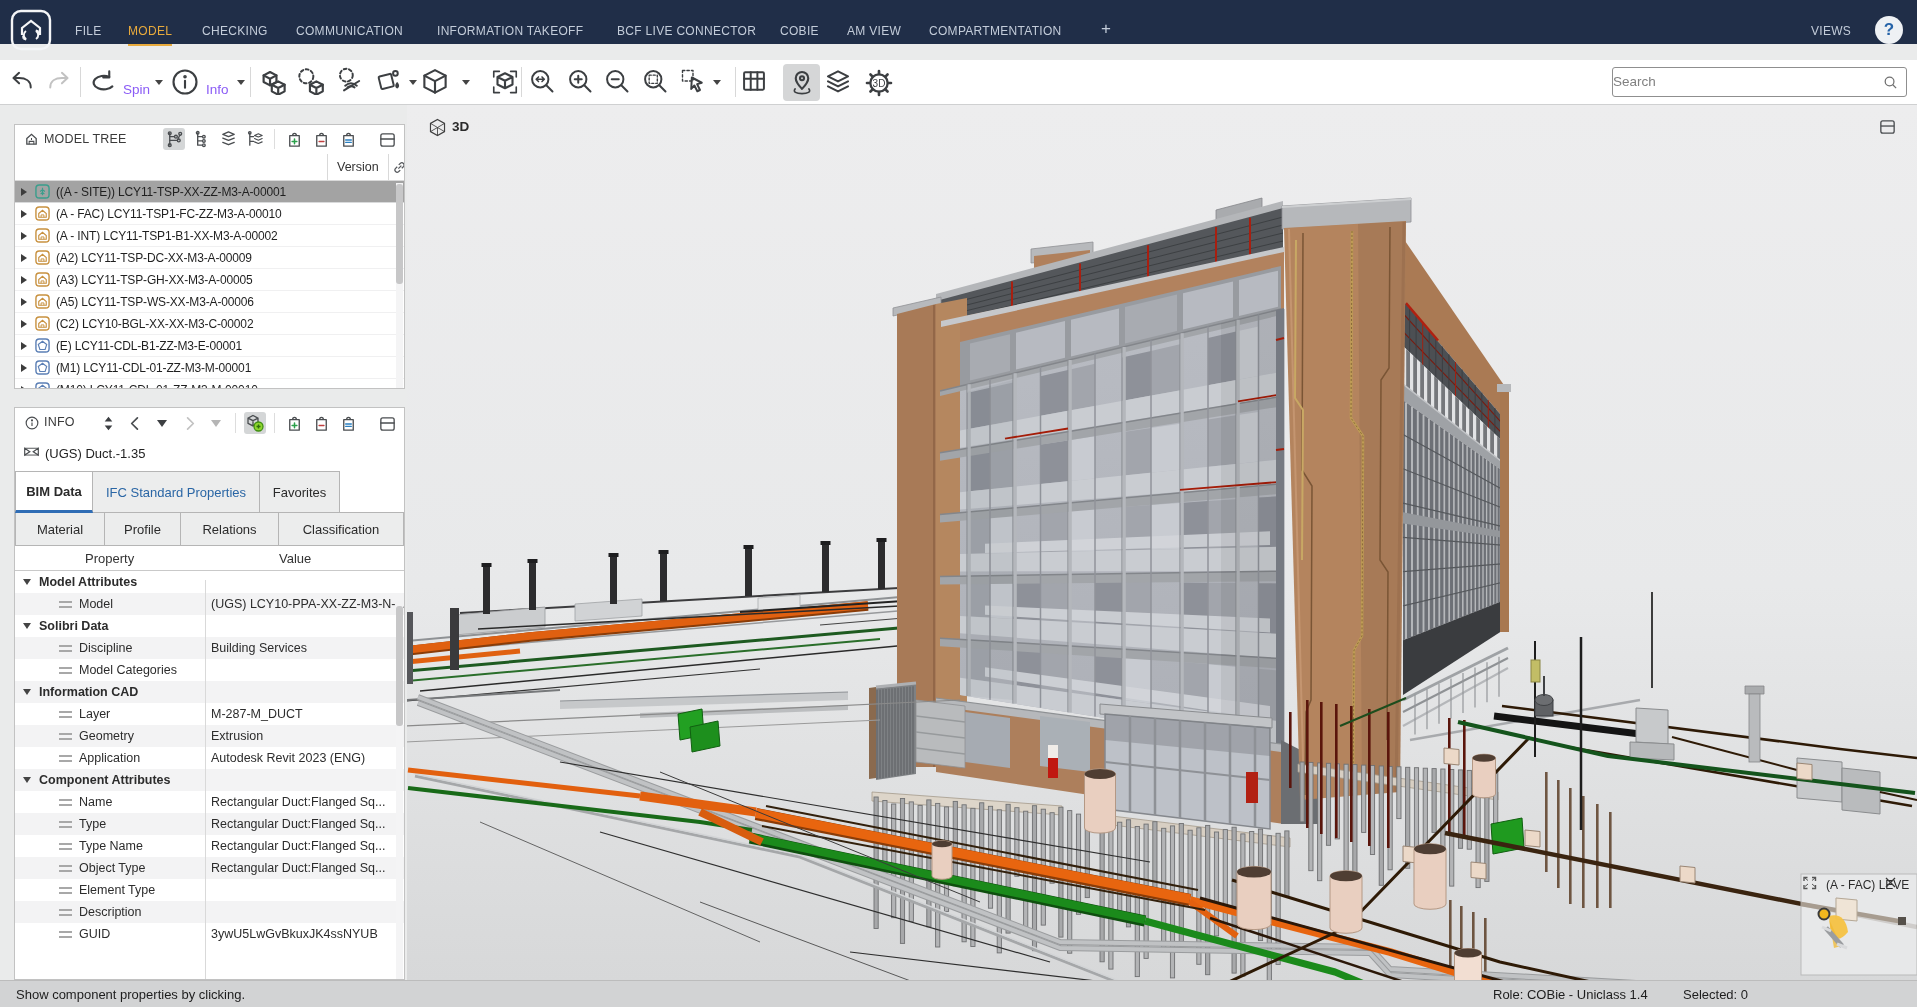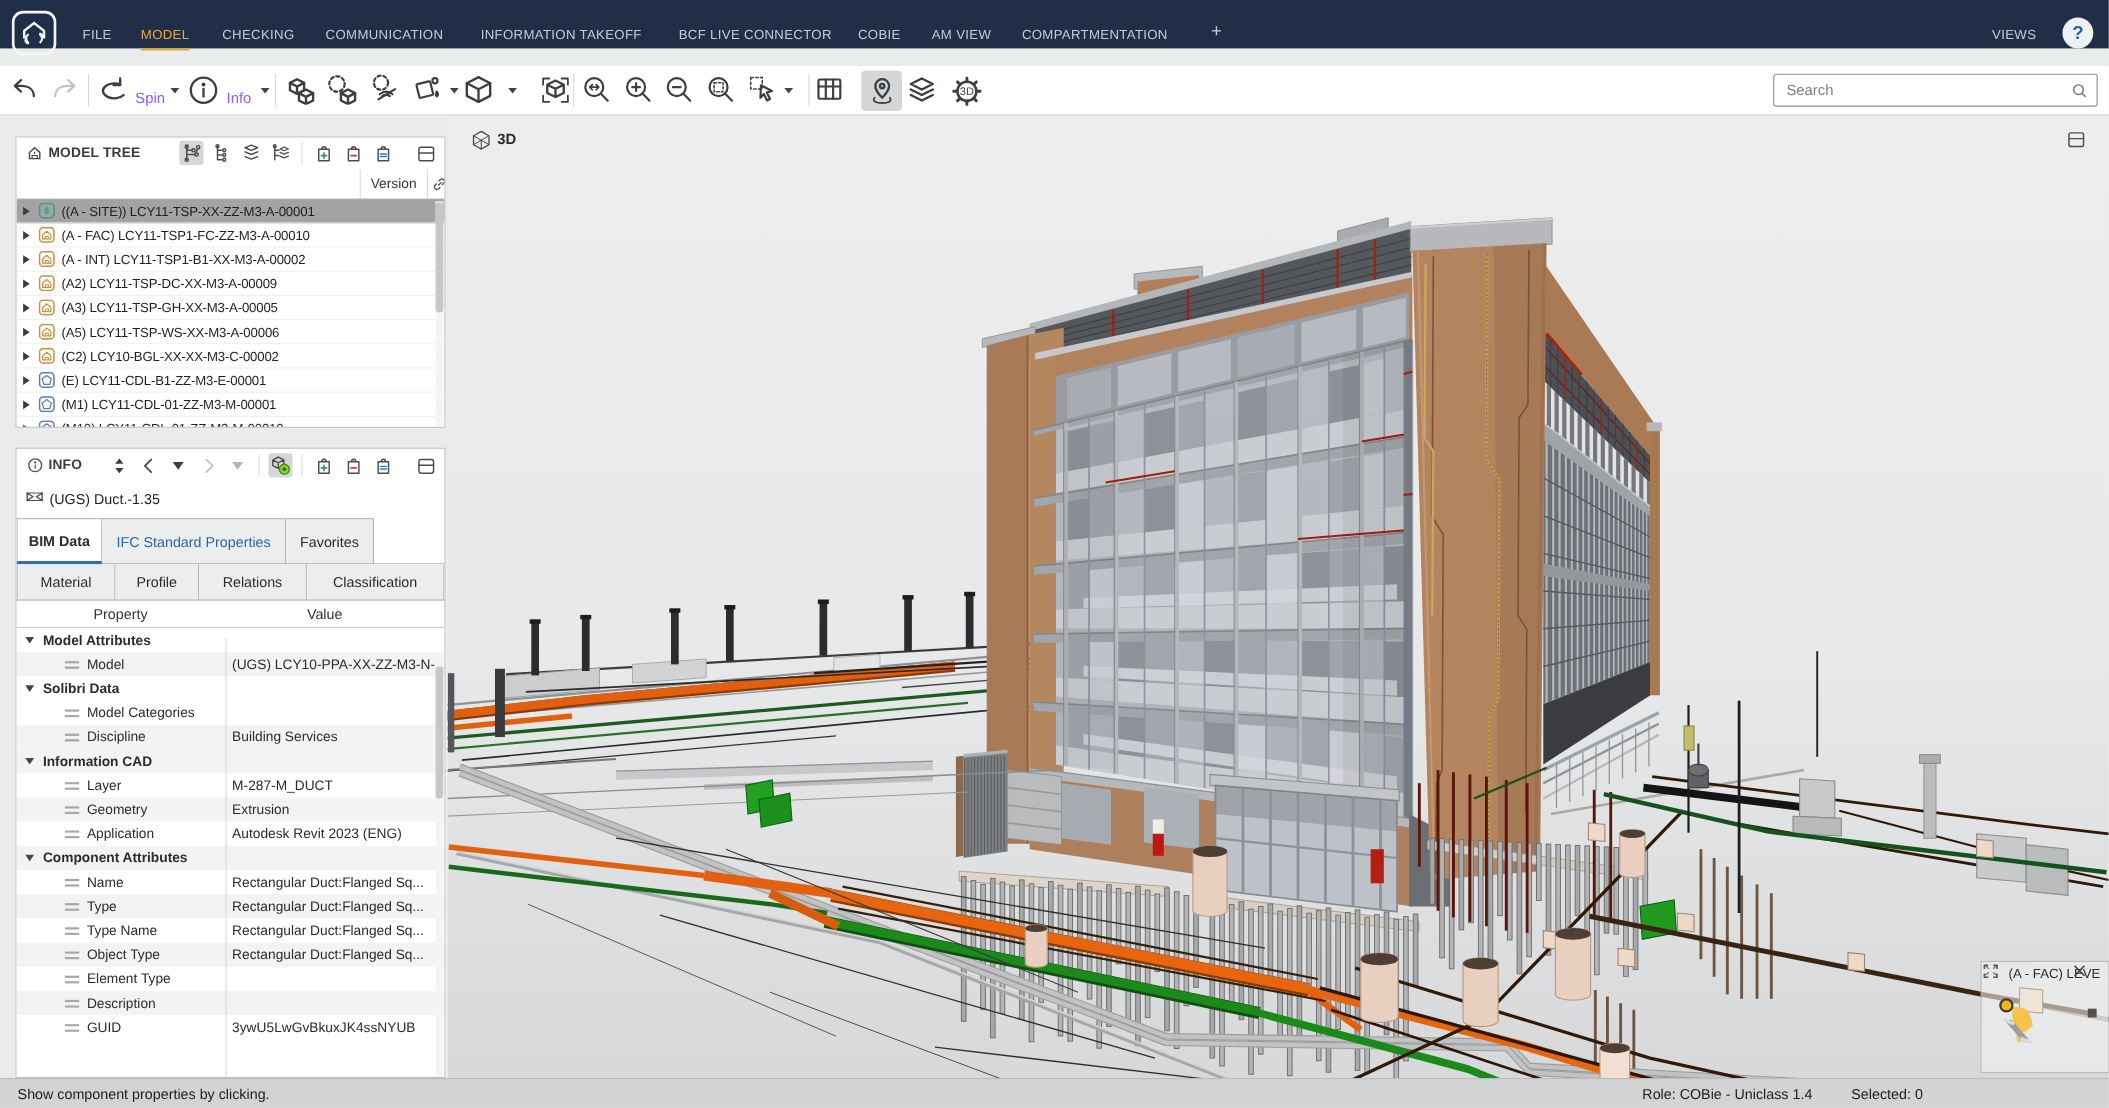--- a/index.html
+++ b/index.html
@@ -5,25 +5,25 @@
 .nav{position:absolute;left:0;top:0;width:1917px;height:44px;background:#202e48}
 .ni{position:absolute;top:24px;font-size:12px;letter-spacing:.3px;color:#c3ccd9}
 .ni.act{color:#e8aa3c;border-bottom:2px solid #e8aa3c;padding-bottom:6px}
 .tb{position:absolute;left:0;top:60px;width:1917px;height:45px;background:#fff;border-bottom:1px solid #cfd0d1}
 .ti{position:absolute;top:7px}
 .ti svg{display:block}
 .tsep{position:absolute;top:7px;width:1px;height:30px;background:#d8d8d8}
 .tlb{position:absolute;top:22px;font-size:13.5px;color:#8b5cf6}
 .car{position:absolute;top:20px;width:0;height:0;border-left:4.5px solid transparent;border-right:4.5px solid transparent;border-top:5.5px solid #444}
 .pinbg{position:absolute;left:783px;top:4px;width:37px;height:37px;background:#d5d6d7;border-radius:4px}
-.search{position:absolute;left:1612px;top:7px;width:295px;height:30px;border:1px solid #8f8f8f;border-radius:3px;background:#fff;font-size:13.5px;color:#808080;line-height:28px;padding-left:11px}
+.search{position:absolute;left:1612px;top:7px;width:295px;height:30px;border:1px solid #8f8f8f;border-radius:3px;background:#fff;font-size:13.5px;color:#808080;line-height:28px;}
 .side{position:absolute;left:0;top:105px;width:407px;height:875px;background:#eaebeb}
 .panel{position:absolute;left:14px;width:391px;background:#fff;border:1px solid #c2c2c2;overflow:hidden}
 .phead{position:relative;height:29px}
-.ptitle{position:absolute;left:29px;top:7px;font-size:12.5px;font-weight:bold;color:#3a3a3a;letter-spacing:.2px}
+.ptitle{position:absolute;left:29px;top:7px;font-size:12.5px;font-weight:normal;color:#3a3a3a;letter-spacing:.2px}
 .pics{position:absolute;right:6px;top:4px;display:flex;align-items:center}
 .pic{width:22px;height:22px;display:flex;align-items:center;justify-content:center;margin-left:5px;border-radius:3px}
 .pic.hl{background:#d4d6d7}
 .pdiv{width:1px;height:20px;background:#ddd;margin-left:8px;margin-right:3px}
 .vrow{position:relative;height:27px;border-bottom:1px solid #d9d9d9}
 .vrow .vl{position:absolute;top:0;width:1px;height:27px;background:#d9d9d9}
 .trow{position:relative;height:22px;border-bottom:1px solid #f0f0f1;display:flex;align-items:center}
 .trow.sel{background:#a3a3a3;border-bottom:1px solid #d9dadb}
 .exp{width:0;height:0;border-top:4.5px solid transparent;border-bottom:4.5px solid transparent;border-left:6px solid #3c3c3c;margin-left:6px;margin-right:8px}
 .tico{margin-right:6px}
@@ -1013,27 +1013,27 @@
       <div class="ipc"><span class="eqi"></span>Model</div>
       <div class="ivc">(UGS) LCY10-PPA-XX-ZZ-M3-N-...</div>
     </div>
     <div class="irow" style="background:#ffffff">
       <div class="ipc">
         <span class="gtr"></span>
         <b>Solibri Data</b>
       </div>
       <div class="ivc"></div>
     </div>
+    <div class="irow" style="background:#f3f3f4">
+      <div class="ipc"><span class="eqi"></span>Discipline</div>
+      <div class="ivc">Building Services</div>
+    </div>
     <div class="irow" style="background:#ffffff">
       <div class="ipc"><span class="eqi"></span>Model Categories</div>
       <div class="ivc"></div>
-    </div>
-    <div class="irow" style="background:#f3f3f4">
-      <div class="ipc"><span class="eqi"></span>Discipline</div>
-      <div class="ivc">Building Services</div>
     </div>
     <div class="irow" style="background:#f3f3f4">
       <div class="ipc">
         <span class="gtr"></span>
         <b>Information CAD</b>
       </div>
       <div class="ivc"></div>
     </div>
     <div class="irow" style="background:#ffffff">
       <div class="ipc"><span class="eqi"></span>Layer</div>

